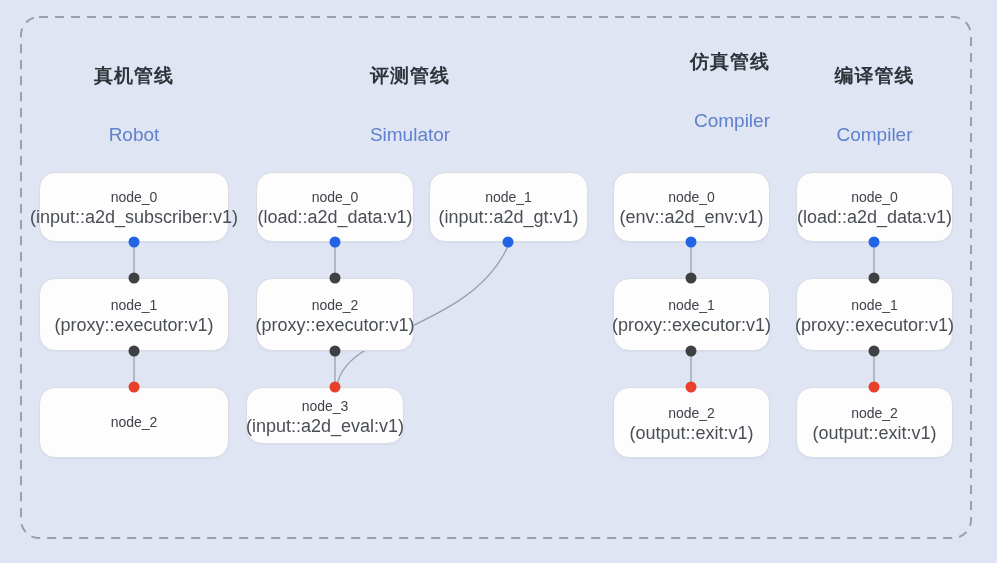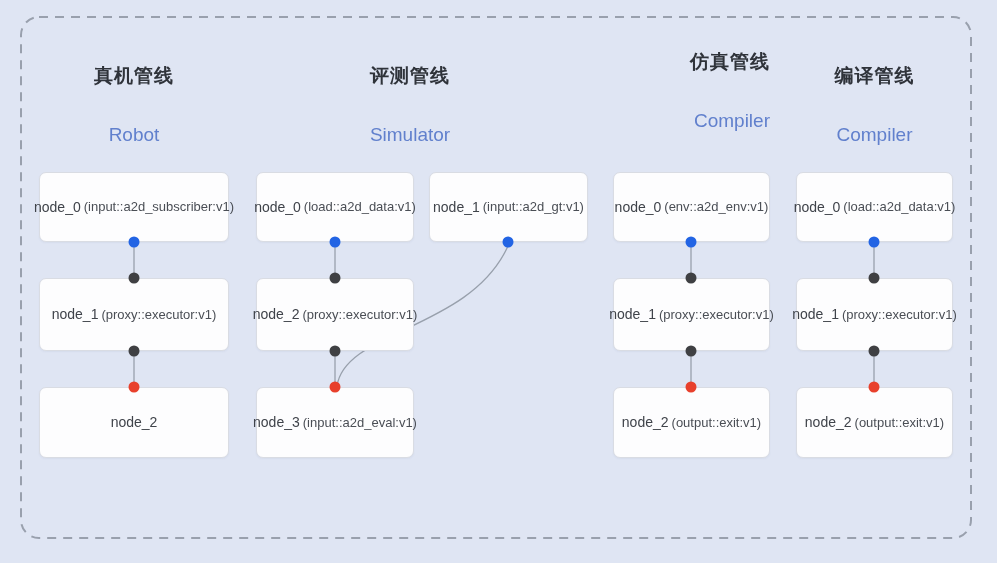--- a/index.html
+++ b/index.html
@@ -23,36 +23,37 @@
     top: 0;
     pointer-events: none;
   }
   #edges-layer { z-index: 1; }
   #dots-layer  { z-index: 3; }
   .node {
     position: absolute;
     z-index: 2;
     background: #fdfdfe;
     border: 1px solid #d9dce3;
-    border-radius: 7px;
+    border-radius: 16px;
     box-sizing: border-box;
     display: flex;
+    flex-direction: column;
     align-items: center;
     justify-content: center;
     gap: 3px;
     box-shadow: 0 1px 2px rgba(70,90,140,0.06);
   }
   .node-name {
     font-size: 14px;
     color: #3f434a;
     line-height: 17px;
     white-space: nowrap;
   }
   .node-type {
-    font-size: 13px;
+    font-size: 18px;
     color: #4a4e55;
     line-height: 16px;
     white-space: nowrap;
   }
   .pipeline-header {
     position: absolute;
     z-index: 2;
     text-align: center;
   }
   .title-zh {
@@ -129,21 +130,21 @@
     <div class="node-type">(load::a2d_data:v1)</div>
   </div>
   <div class="node" style="left:429px; top:172px; width:159px; height:70px;">
     <div class="node-name">node_1</div>
     <div class="node-type">(input::a2d_gt:v1)</div>
   </div>
   <div class="node" style="left:256px; top:278px; width:158px; height:73px;">
     <div class="node-name">node_2</div>
     <div class="node-type">(proxy::executor:v1)</div>
   </div>
-  <div class="node" style="left:256px; top:387px; width:158px; height:71px;">
+  <div class="node" style="left:246px; top:387px; width:158px; height:57px;">
     <div class="node-name">node_3</div>
     <div class="node-type">(input::a2d_eval:v1)</div>
   </div>
 
   <div class="node" style="left:613px; top:172px; width:157px; height:70px;">
     <div class="node-name">node_0</div>
     <div class="node-type">(env::a2d_env:v1)</div>
   </div>
   <div class="node" style="left:613px; top:278px; width:157px; height:73px;">
     <div class="node-name">node_1</div>

